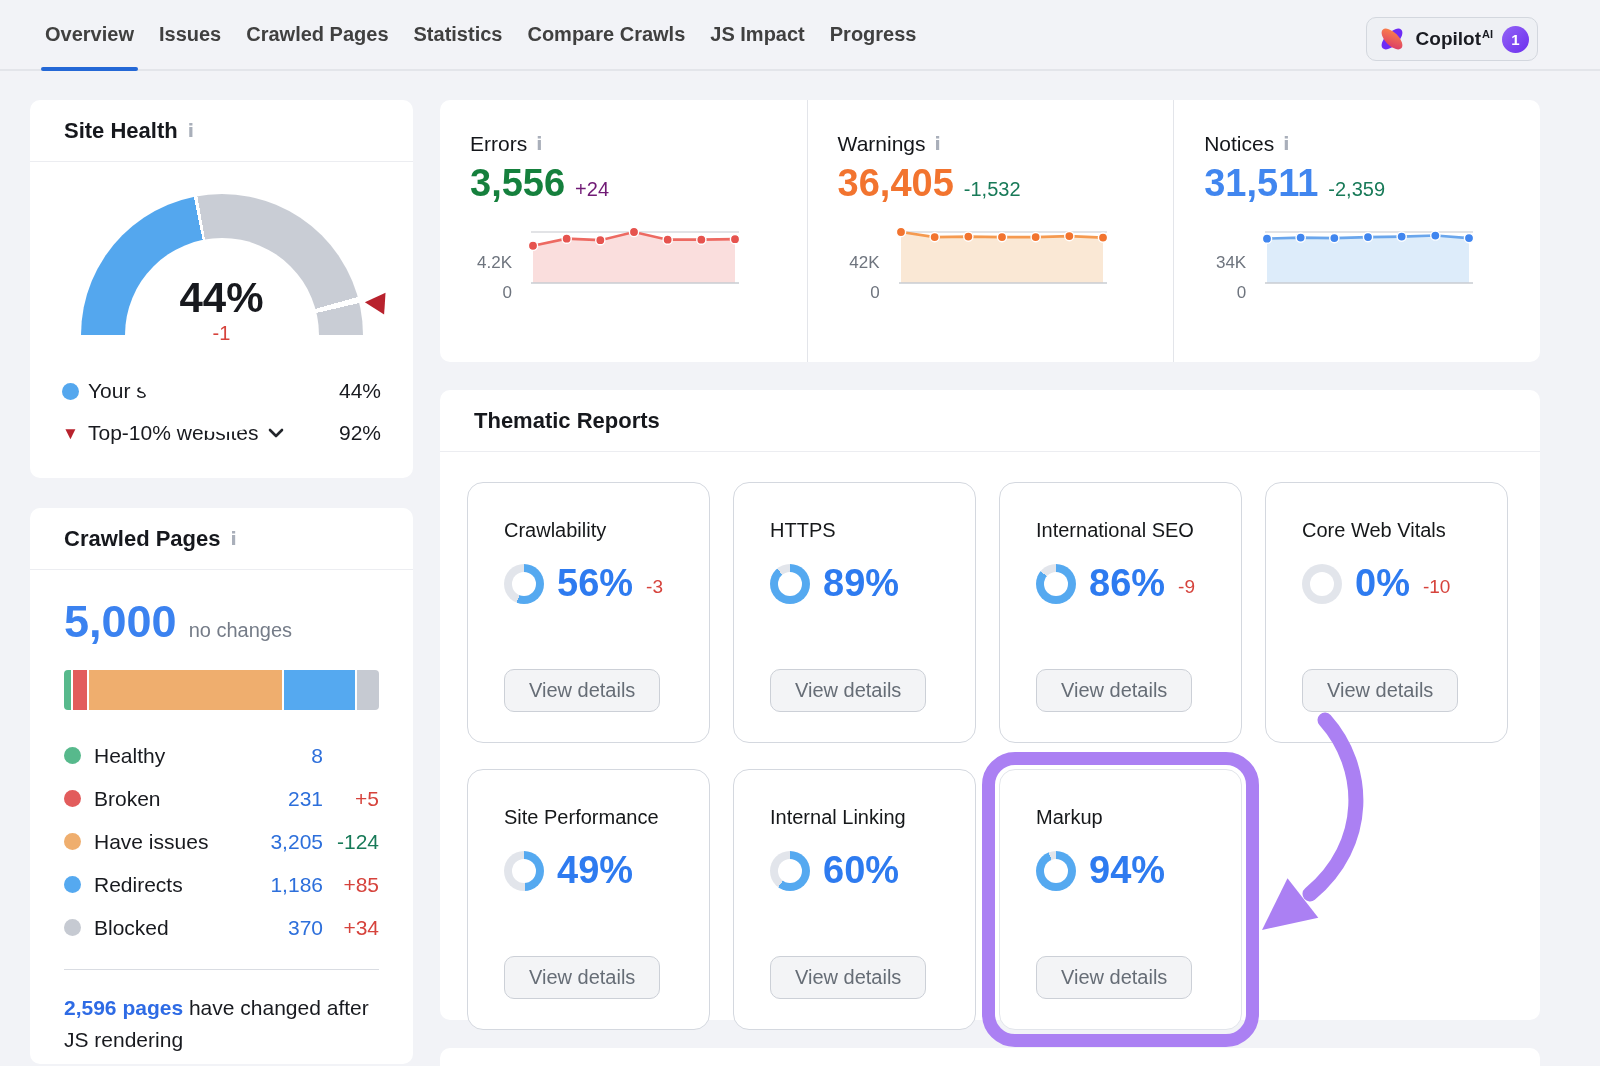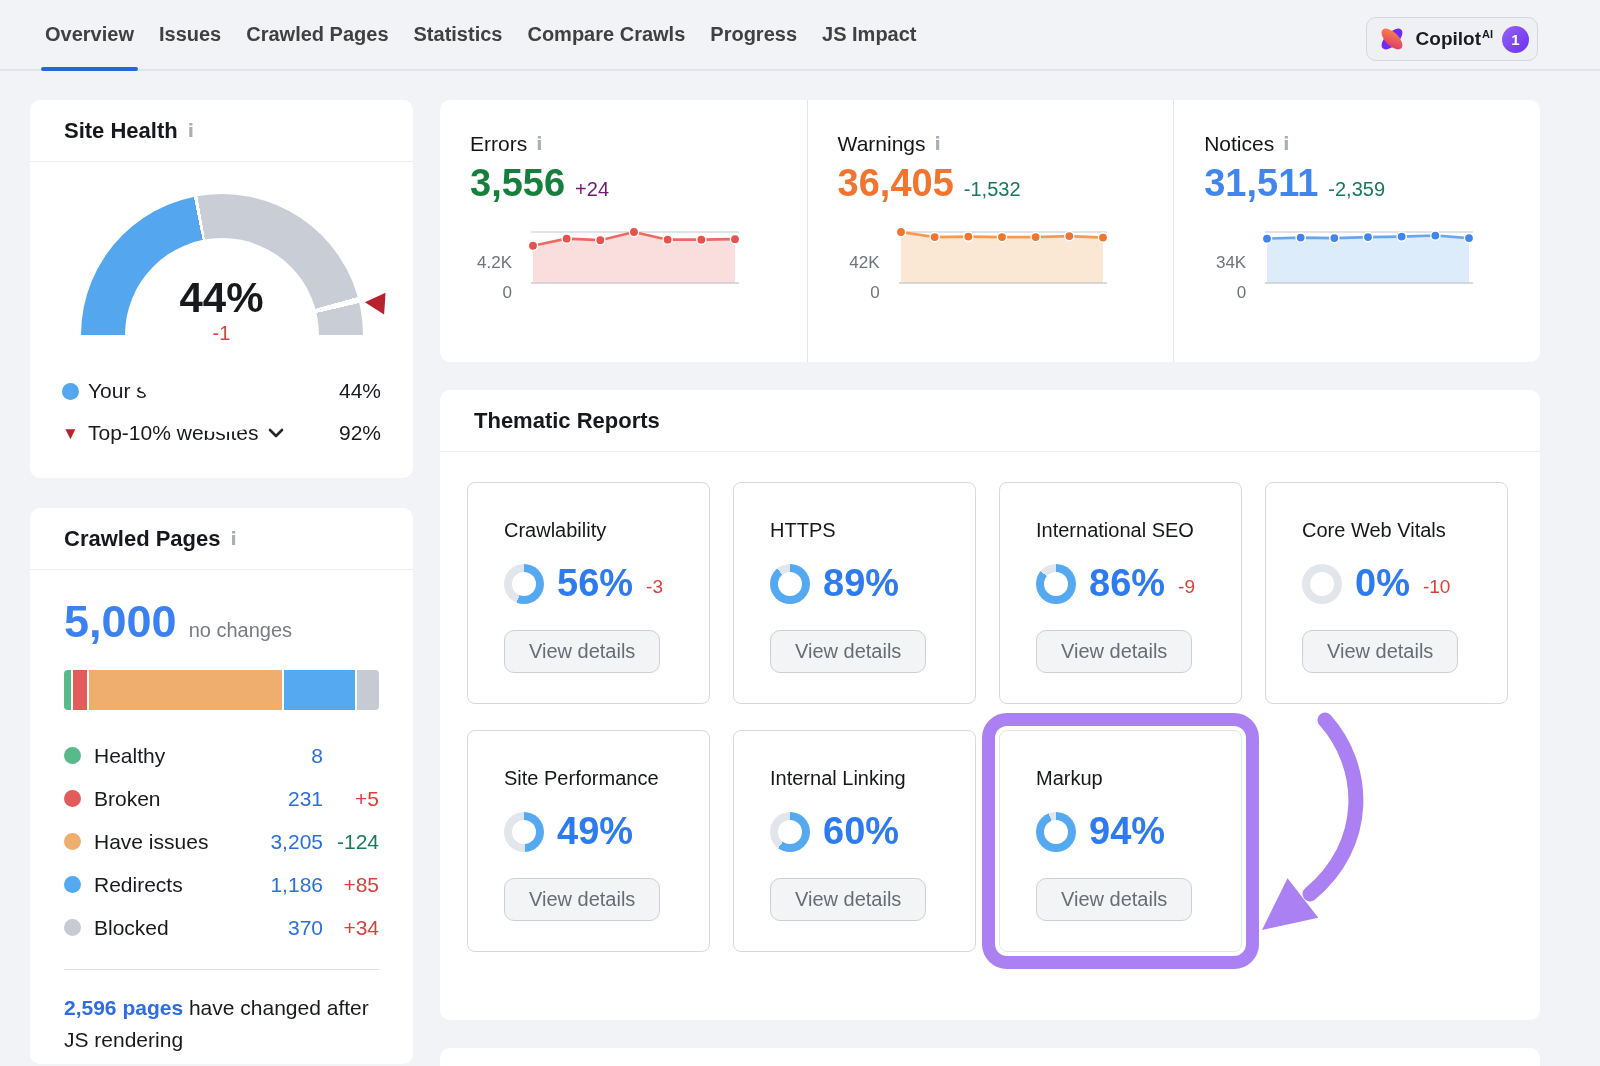--- a/index.html
+++ b/index.html
@@ -109,22 +109,22 @@
   .stat-num { font-size:38px; font-weight:700; }
   .stat-delta { font-size:20px; }
   .spark-row { display:flex; margin-top:22px; }
   .axis { width:56px; height:60px; display:flex; flex-direction:column; justify-content:space-between; align-items:flex-end; padding-right:14px; font-size:17px; color:#6e747e; }
   .axis .a-top { transform:translateY(-6px);margin-top:32px; }
   .axis .a-bot { transform:translateY(4px); }
   
   #thematic { left:440px; top:390px; width:1100px; height:630px; }
   .t-grid { display:grid; grid-template-columns:repeat(4,243px); column-gap:23px; row-gap:26px; padding:30px 27px 0; }
   .t-card {
-    width:243px; height:222px; background:#fff;
-    border:1.5px solid #d4d8df; border-radius:8px; padding:36px 0 0 36px;
+    width:243px; height:261px; background:#fff;
+    border:1.5px solid #d4d8df; border-radius:16px; padding:36px 0 0 36px;
     position:relative;
   }
   .t-card.hl { outline:13px solid #ab80f3; outline-offset:4px; border-color:#e2e5eb; }
   .t-title { font-size:20px; color:#16181a; }
   .t-score { display:flex; align-items:center; gap:13px; margin-top:20px; }
   .donut { width:40px; height:40px; border-radius:50%; position:relative; flex:0 0 auto; }
   .donut::after { content:""; position:absolute; left:8px; top:8px; width:24px; height:24px; border-radius:50%; background:#fff; }
   .t-pct { font-size:38px; font-weight:700; color:#2e7bf0; }
   .t-delta { font-size:19px; color:#d6433c; align-self:center; margin-top:6px; }
   .view-btn {
@@ -140,22 +140,22 @@
 </head>
 <body>
 
 <nav class="topnav">
   <div class="tabs" id="nav-tabs">
       <div class="tab active">Overview</div>
       <div class="tab">Issues</div>
       <div class="tab">Crawled Pages</div>
       <div class="tab">Statistics</div>
       <div class="tab">Compare Crawls</div>
+      <div class="tab">JS Impact</div>
       <div class="tab">Progress</div>
-      <div class="tab">JS Impact</div>
     </div>
   <button class="copilot-btn">
     <span style="display:flex;">
       <svg width="30" height="30" viewBox="0 0 32 32">
         <defs>
           <linearGradient id="cg1" x1="0" y1="0" x2="1" y2="1">
             <stop offset="0" stop-color="#ff8a45"></stop>
               <stop offset="1" stop-color="#d6336c"></stop>
           </linearGradient>
         </defs>

